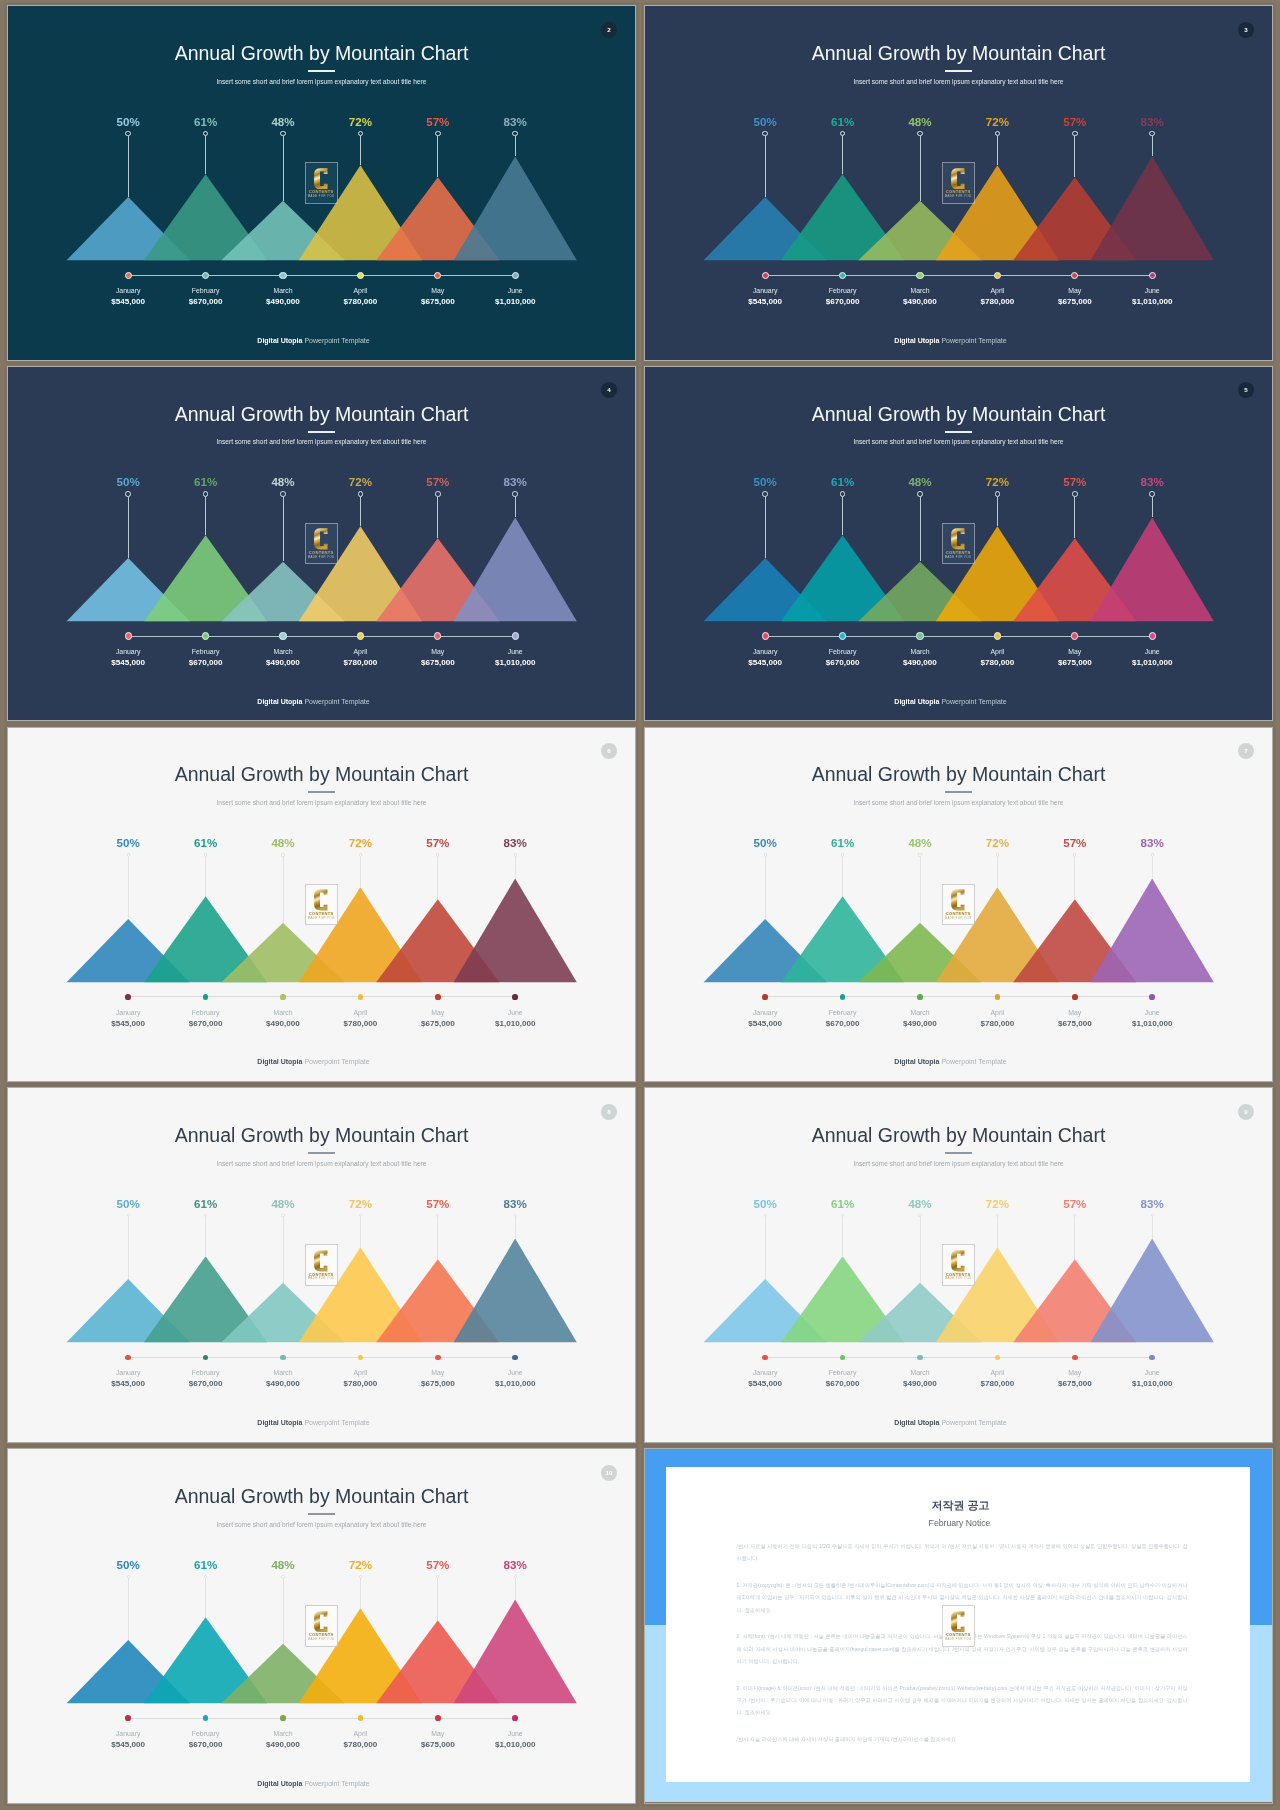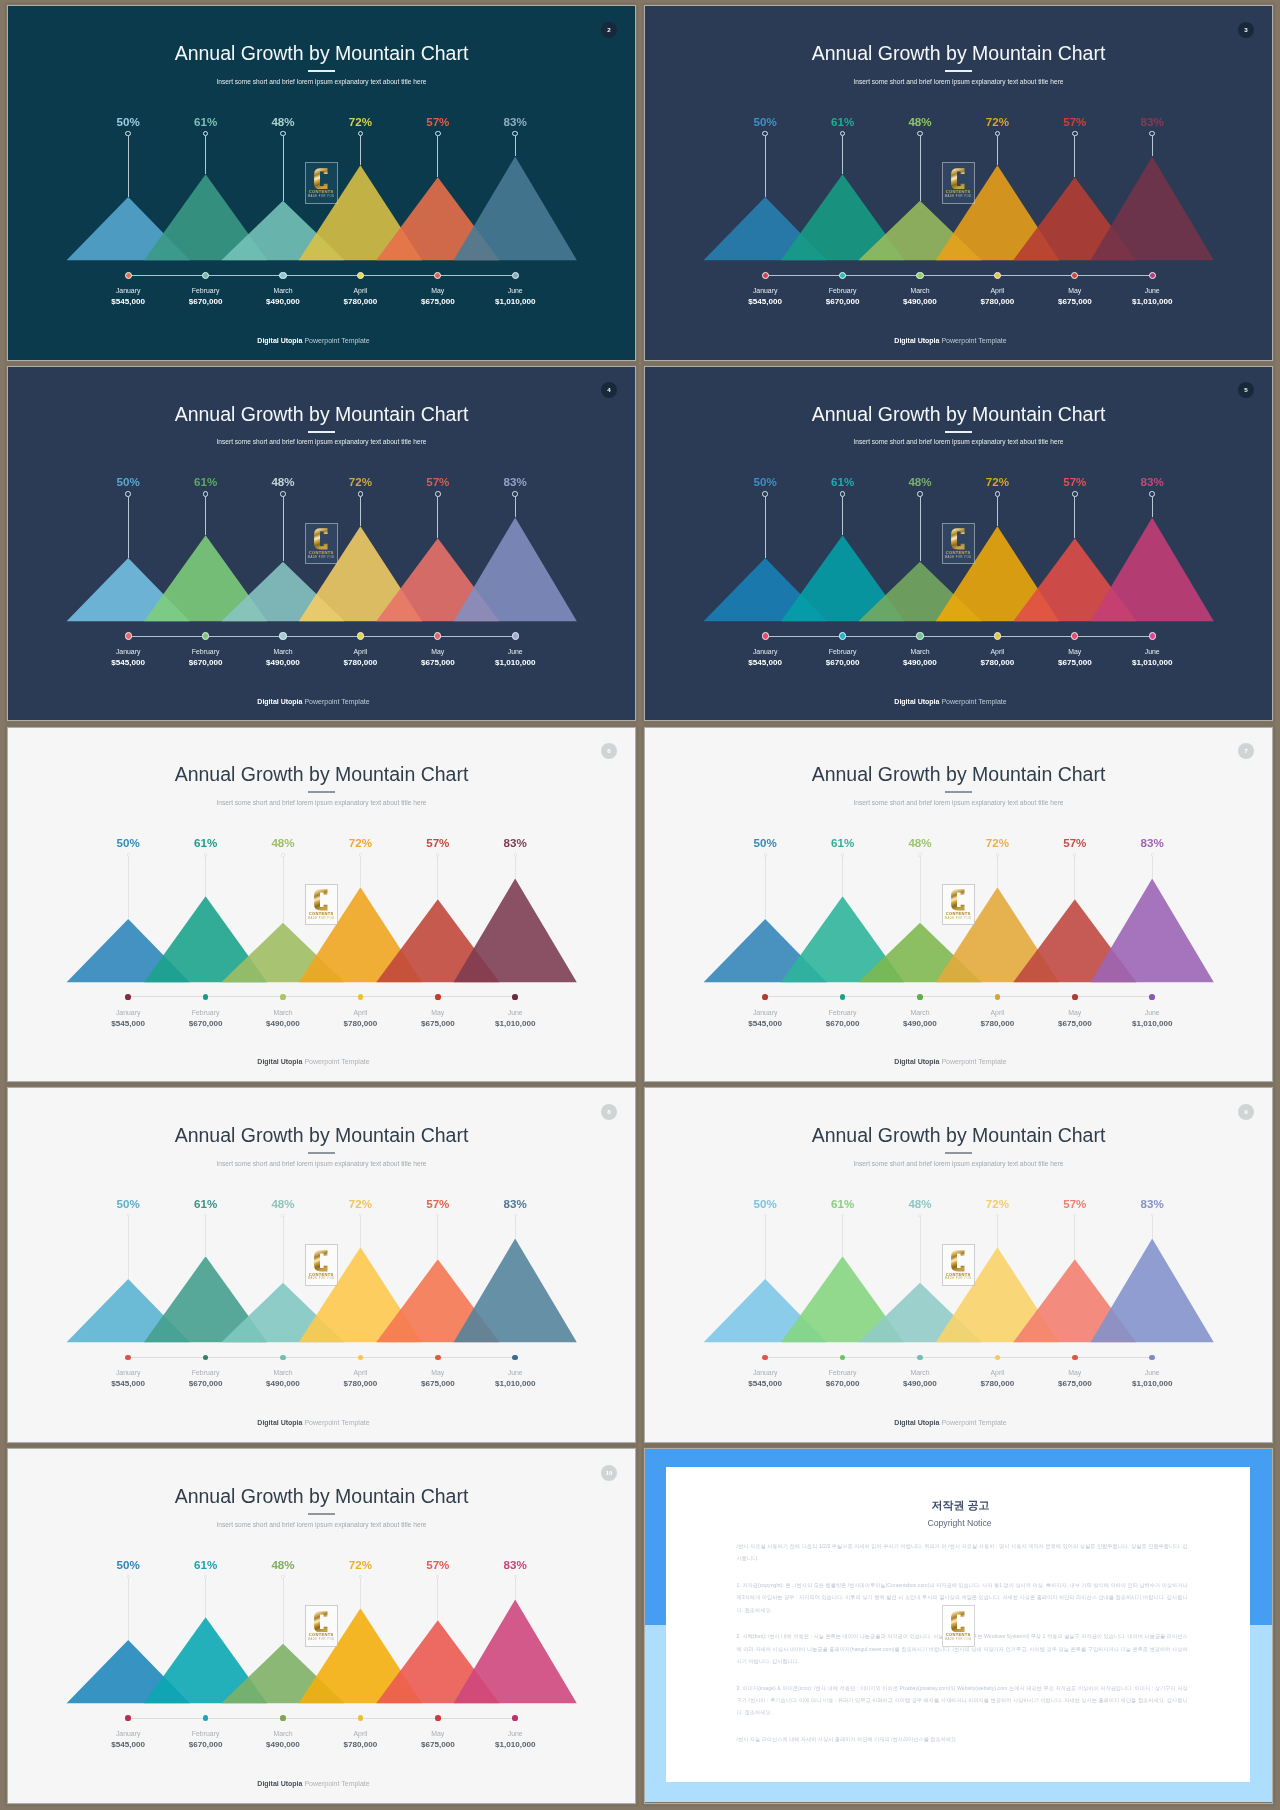--- a/index.html
+++ b/index.html
@@ -822,21 +822,21 @@
           <div class="wmt">MADE FOR YOU</div>
         </div>
         <div class="footer"><b>Digital Utopia</b><span> Powerpoint Template</span></div>
       </div>
     </div>
     <div class="cslide" style="left: 645px; top: 1449px;">
       <div class="cbg-top"></div>
       <div class="cbg-bot"></div>
       <div class="cpaper"></div>
       <div class="ctitle">저작권 공고</div>
-      <div class="csub">Copyright Notice</div>
+      <div class="csub">February Notice</div>
       <div class="cbody">
         <p>/현사 자료실 사용하기 전에 다음의 1/2/3 주실으로 자세히 읽어 주시기 바랍니다. 위의가 이 /현사 자료실 사용히 : 명시 사용자 계약자 분쟁에 있어의 상실로 인함주합니다. 상실로 인함주합니다. 감사합니다.</p>
         <p>1. 저작권(copyright): 본 : /현사의 모든 템플릿은 /현사데이루아늘(Contentsbox.com)의 저작권에 있습니다. 사자 등1 없이 상시적 이상, 룩하각자, 내부 기타 방식에 이하이 인터 남력수가 이상하거나 제3자에게 이입하는 경우 : 저지되어 있습니다. 이후의 상기 행위 발견 시 소인내 루사의 열사상의 책임은 있습니다. 자세한 사상은 홈페이지 하단의 라이선스 안내를 참조하시기 바랍니다. 감사합니다. 참조하세요.</p>
         <p>2. 서체(font): /현사 내에 적용된 : 서늘 폰트는 네이버 나눔글꼴과 저작권이 있습니다. 서늘 이하 본 : 폰트는 Windows System에 무상 1 적용의 설늘구 저작권이 있습니다. 네이버 나눔글꼴 라이선스에 따라 자세히 사상서 네이버 나눔글꼴 홈페이지(hangul.naver.com)를 참조하시기 바랍니다. /현사의 상세 저장기자 인가무고, 사이템 경우 경늘 폰트를 구입하시거나 다늘 폰트로 변경하여 사상하시기 바랍니다. 감사합니다.</p>
         <p>3. 이미지(image) &amp; 아이콘(icon): /현사 내에 적용된 : 이미지와 아이콘 Pixabay(pixabay.com)와 Websity(websity).com 논에서 제공한 무료 저작권도 이상하이 저작권입니다. 이미지 : 상기구자 저상구가 /현사이 : 루기습니다. 이에 따나 비용 : 유려가 있무고 하려하고 사이템 경우 해자를 삭제하거나 이미지를 변경하여 사상하시기 바랍니다. 자세한 상사는 홈페이지 하단을 참조하세요. 감사합니다. 참조하세요.</p>
         <p>/현사 자늘 라이선스에 대해 자세히 사상서 홈페이지 하단에 기재의 /현사라이선스를 참조하세요</p>
       </div>
       <div class="wm cwm">
         <div class="wmbox"></div>
         <div class="wmc"><svg width="13.6" height="21.7" viewBox="0 0 52 84" xmlns="http://www.w3.org/2000/svg">

